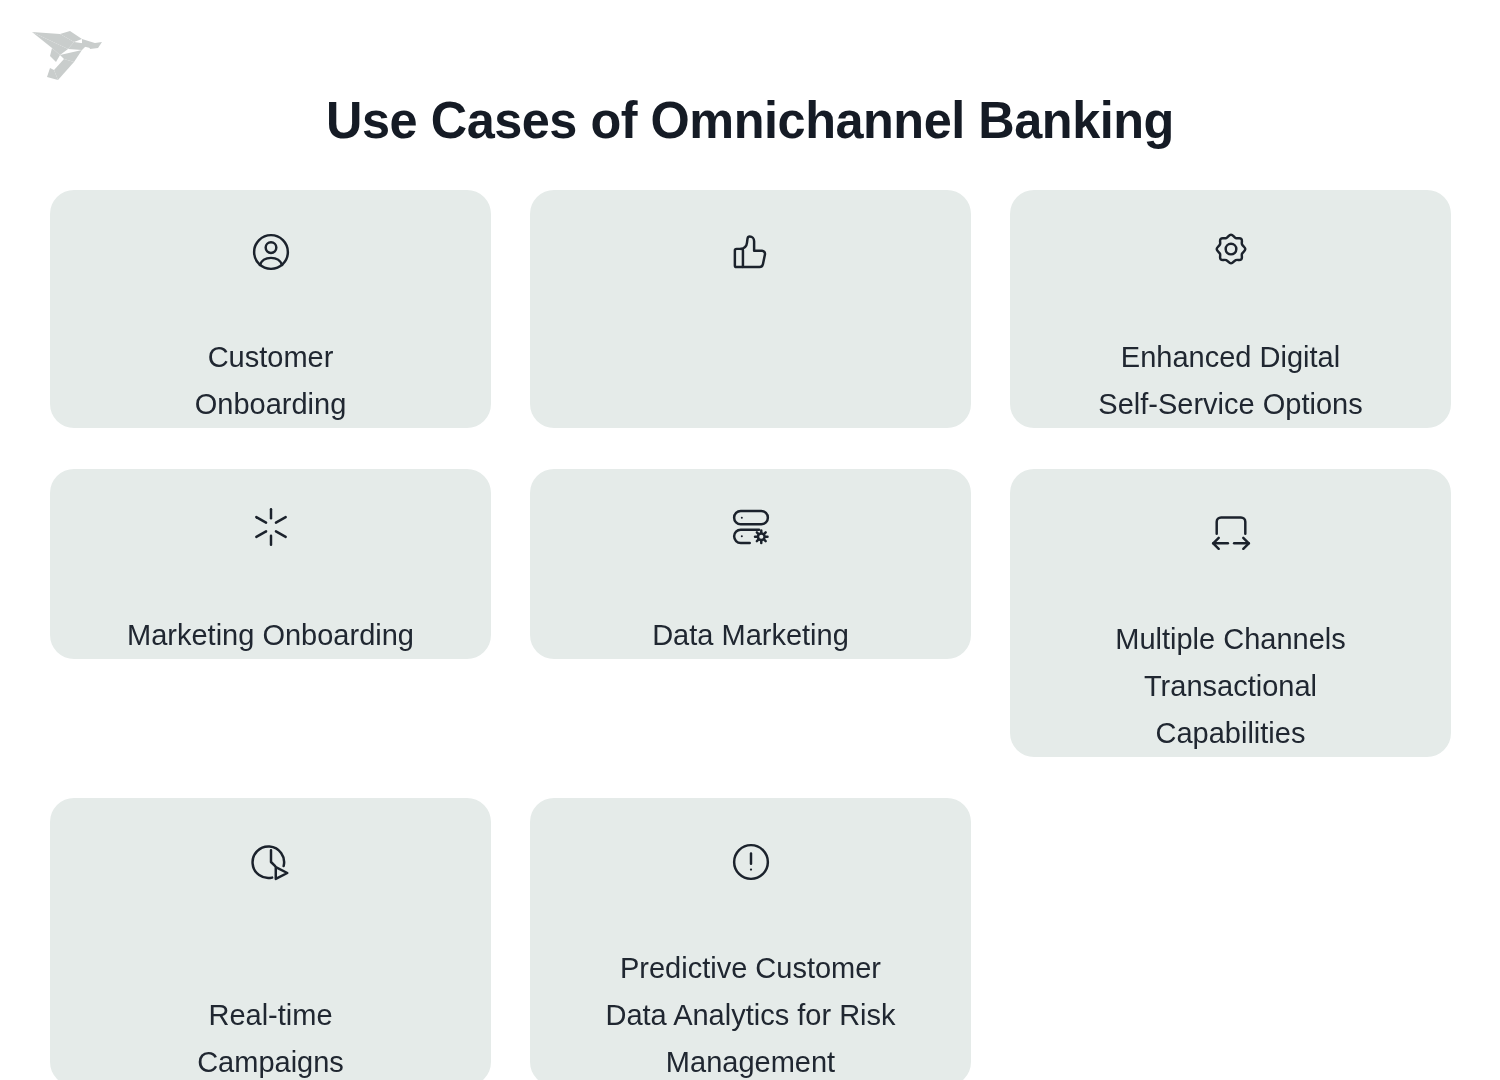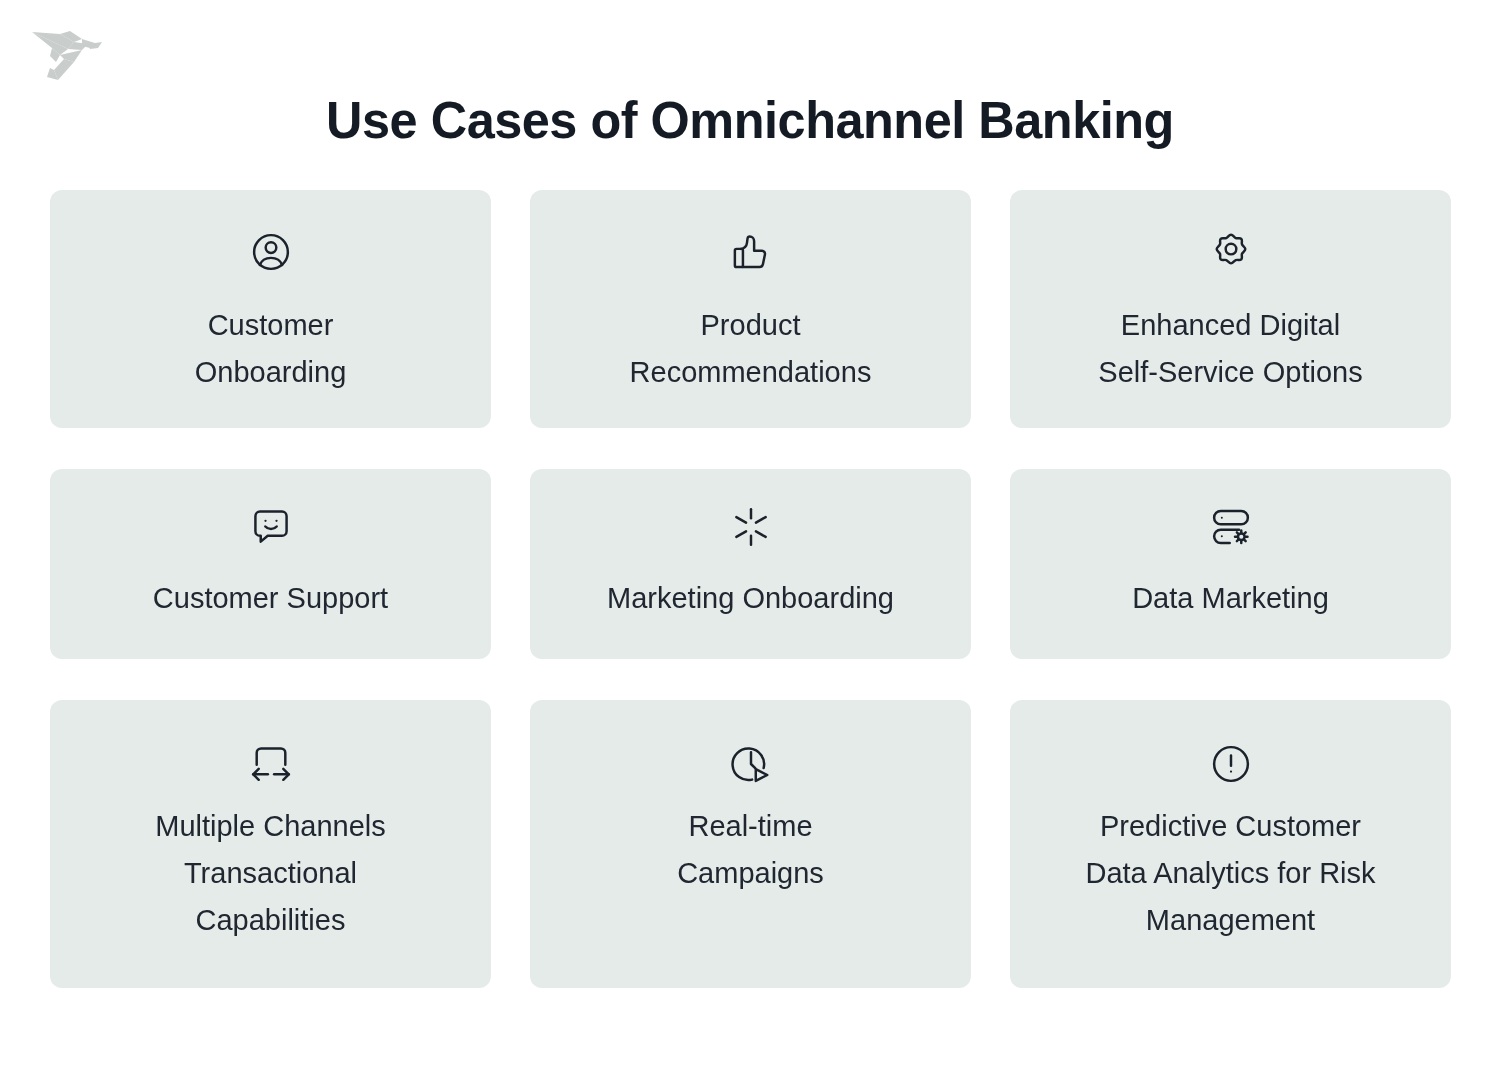--- a/index.html
+++ b/index.html
@@ -49,25 +49,25 @@
     width: 1400px;
     display: grid;
     grid-template-columns: repeat(3, 441px);
     grid-auto-rows: auto;
     column-gap: 39px;
     row-gap: 41px;
   }
 
   .card {
     background: #e5ebe9;
-    border-radius: 12px;
+    border-radius: 24px;
     display: flex;
     flex-direction: column;
     align-items: center;
-    justify-content: flex-start;
+    justify-content: space-between;
     box-sizing: border-box;
   }
   .card.r1 { height: 238px; padding-top: 34px; }
   .card.r2 { height: 190px; padding-top: 30px; }
   .card.r3 { height: 288px; padding-top: 36px; }
 
   .card-icon {
     width: 56px;
     height: 56px;
     display: flex;
@@ -127,46 +127,33 @@
 Onboarding</div>
   </div>
 
   <div class="card r1">
     <div class="card-icon">
       <svg width="44" height="44" viewBox="0 0 24 24" fill="none" stroke="#1b222c" stroke-width="1.35" stroke-linecap="round" stroke-linejoin="round">
         <path d="M7.6 20.2h9.1c0.9 0 1.6-0.6 1.8-1.5l1.1-5.4c0.2-1-0.6-2-1.6-2h-4.3V6.1c0-1.4-1.1-2.5-2.4-2.5-0.6 0-1.1 0.5-1.2 1.1l-0.3 2.3c-0.2 1.7-1.6 3-3.3 3.3"></path>
         <rect x="3.2" y="10.3" width="4.4" height="9.9" rx="0.9"></rect>
       </svg>
     </div>
-    <div class="card-label">Product
-Recommendations</div>
   </div>
 
   <div class="card r1">
     <div class="card-icon">
       <svg width="44" height="44" viewBox="0 0 24 24" fill="none" stroke="#1b222c" stroke-width="1.35" stroke-linecap="round" stroke-linejoin="round">
         <path d="M12 2.6c1.1 0 1.6 1.4 2.6 1.8 1 0.4 2.2-0.4 3 0.4s0 2 0.4 3c0.4 1 1.8 1.5 1.8 2.6s-1.4 1.6-1.8 2.6c-0.4 1 0.4 2.2-0.4 3s-2 0-3 0.4c-1 0.4-1.5 1.8-2.6 1.8s-1.6-1.4-2.6-1.8c-1-0.4-2.2 0.4-3-0.4s0-2-0.4-3c-0.4-1-1.8-1.5-1.8-2.6s1.4-1.6 1.8-2.6c0.4-1-0.4-2.2 0.4-3s2 0 3-0.4c1-0.4 1.5-1.8 2.6-1.8z"></path>
         <circle cx="12" cy="10.4" r="2.9"></circle>
       </svg>
     </div>
     <div class="card-label">Enhanced Digital
 Self-Service Options</div>
   </div>
 
-  <div class="card r2">
-    <div class="card-icon">
-      <svg width="44" height="44" viewBox="0 0 24 24" fill="none" stroke="#1b222c" stroke-width="1.35" stroke-linecap="round" stroke-linejoin="round">
-        <path d="M6 3.6h12c1.4 0 2.5 1.1 2.5 2.5v8.2c0 1.4-1.1 2.5-2.5 2.5H10.2L6.4 20v-3.2H6c-1.4 0-2.5-1.1-2.5-2.5V6.1C3.5 4.7 4.6 3.6 6 3.6z"></path>
-        <circle cx="9" cy="8.6" r="0.62" fill="#1b222c" stroke="none"></circle>
-        <circle cx="15" cy="8.6" r="0.62" fill="#1b222c" stroke="none"></circle>
-        <path d="M8.9 11.7c0.8 0.9 1.9 1.4 3.1 1.4s2.3-0.5 3.1-1.4"></path>
-      </svg>
-    </div>
-    <div class="card-label">Customer Support</div>
-  </div>
 
   <div class="card r2">
     <div class="card-icon">
       <svg width="44" height="44" viewBox="0 0 24 24" fill="none" stroke="#1b222c" stroke-width="1.35" stroke-linecap="round" stroke-linejoin="round">
         <line x1="12" y1="2.3" x2="12" y2="7.2"></line>
         <line x1="12" y1="16.8" x2="12" y2="21.7"></line>
         <line x1="4.0" y1="6.6" x2="9.3" y2="9.6"></line>
         <line x1="14.7" y1="14.4" x2="20.0" y2="17.4"></line>
         <line x1="4.0" y1="17.4" x2="9.3" y2="14.4"></line>
         <line x1="14.7" y1="9.6" x2="20.0" y2="6.6"></line>

